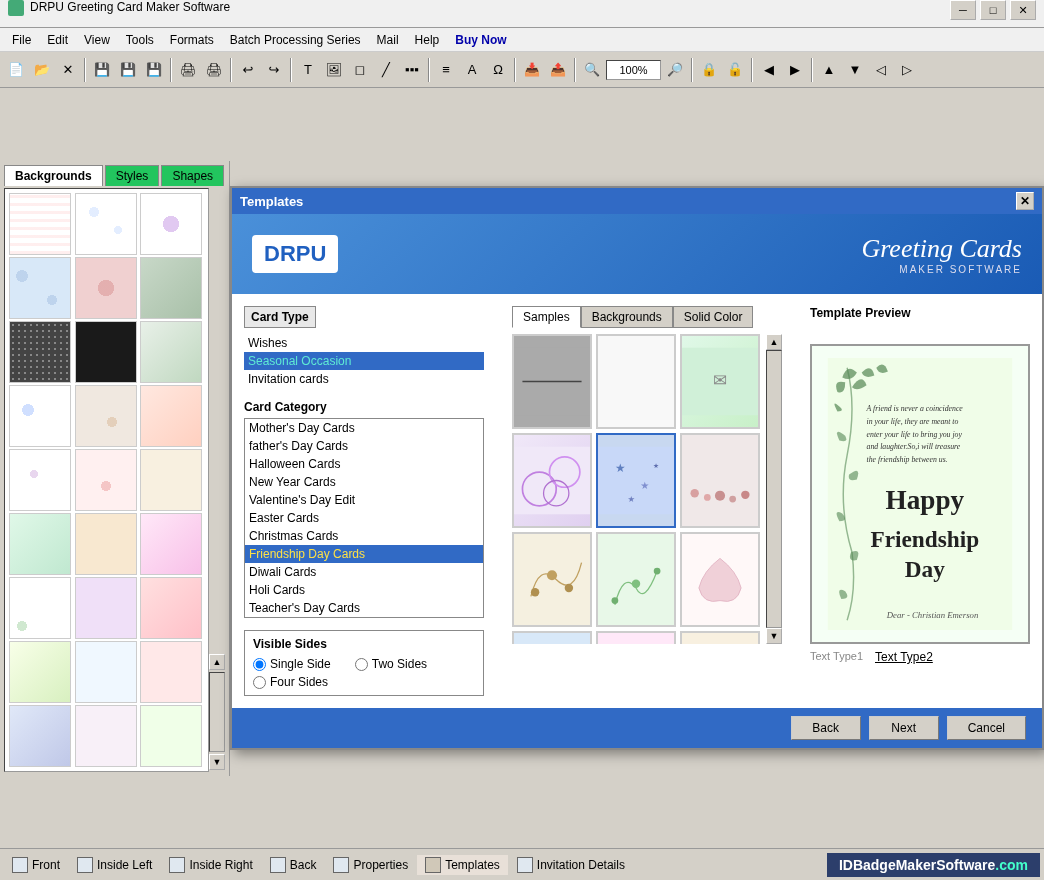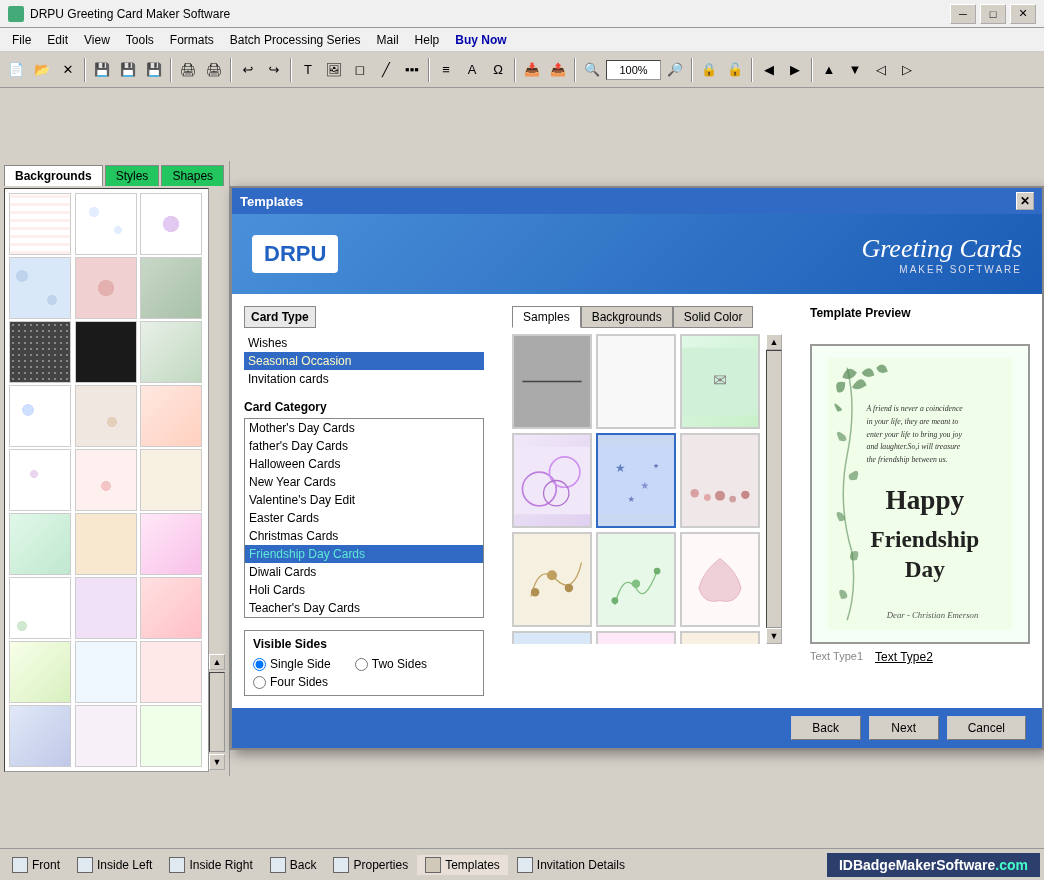--- a/index.html
+++ b/index.html
@@ -1,19 +1,19 @@
 <!DOCTYPE html>
 <html><head>
   <meta charset="utf-8">
   <style>
     * { margin: 0; padding: 0; box-sizing: border-box; }
     body { width: 1044px; height: 880px; font-family: 'Segoe UI', Tahoma, sans-serif; font-size: 12px; background: #d4d0c8; overflow: hidden; }
 
     
-    .title-bar { background: #f0f0f0; height: 28px; display: flex; align-items: center; padding: 0 8px; border-bottom: 1px solid #999; }
+    .title-bar { background: #f0f0f0; height: 28px; display: flex; padding: 0 8px; border-bottom: 1px solid #999; }
     .title-bar-icon { width: 16px; height: 16px; background: #4a7; border-radius: 2px; margin-right: 6px; }
     .title-bar-text { font-size: 12px; flex: 1; }
     .title-bar-buttons { display: flex; gap: 4px; }
     .title-bar-btn { width: 26px; height: 20px; background: #d4d0c8; border: 1px outset #fff; font-size: 11px; cursor: pointer; display: flex; align-items: center; justify-content: center; }
 
     
     .menu-bar { background: #f0f0f0; height: 24px; display: flex; align-items: center; padding: 0 4px; border-bottom: 1px solid #ccc; }
     .menu-item { padding: 2px 8px; cursor: pointer; font-size: 12px; }
 
     
@@ -47,25 +47,25 @@
     .dialog-header { background: linear-gradient(135deg, #4a90d9 0%, #1a5bb5 100%); height: 80px; display: flex; align-items: center; justify-content: space-between; padding: 10px 20px; }
     .drpu-logo { background: #fff; color: #2060c0; font-size: 22px; font-weight: 900; padding: 6px 12px; border-radius: 4px; }
 
     .dialog-body { display: flex; padding: 12px; gap: 28px; flex: 1; }
 
     
     .card-type-section { width: 240px; flex-shrink: 0; }
     .section-header { border: 1px solid #888; padding: 3px 6px; font-weight: bold; font-size: 12px; margin-bottom: 6px; display: inline-block; background: #e8e8e8; }
     .card-type-list { list-style: none; margin-bottom: 12px; }
     .card-type-item { padding: 2px 4px; cursor: pointer; }
-    .card-type-item.selected { background: #316ac5; color: #fef9c3; }
+    .card-type-item.selected { background: #316ac5; color: #5eead4; }
     .card-category-label { font-size: 12px; font-weight: bold; margin-bottom: 4px; }
     .card-category-list { border: 1px solid #888; height: 200px; overflow-y: auto; }
     .card-category-item { padding: 2px 4px; cursor: pointer; font-size: 12px; }
-    .card-category-item.selected { background: #316ac5; color: #5eead4; }
+    .card-category-item.selected { background: #316ac5; color: #fde047; }
 
     .visible-sides-section { margin-top: 12px; border: 1px solid #888; padding: 6px 8px; }
     .visible-sides-title { font-weight: bold; margin-bottom: 6px; }
     .radio-group { display: flex; flex-direction: column; gap: 4px; }
     .radio-row { display: flex; align-items: center; gap: 8px; flex-direction: row; }
     .radio-item { display: flex; align-items: center; gap: 4px; }
 
     
     .background-section { flex: 1; }
     .bg-label { font-weight: bold; font-size: 12px; margin-bottom: 6px; }

